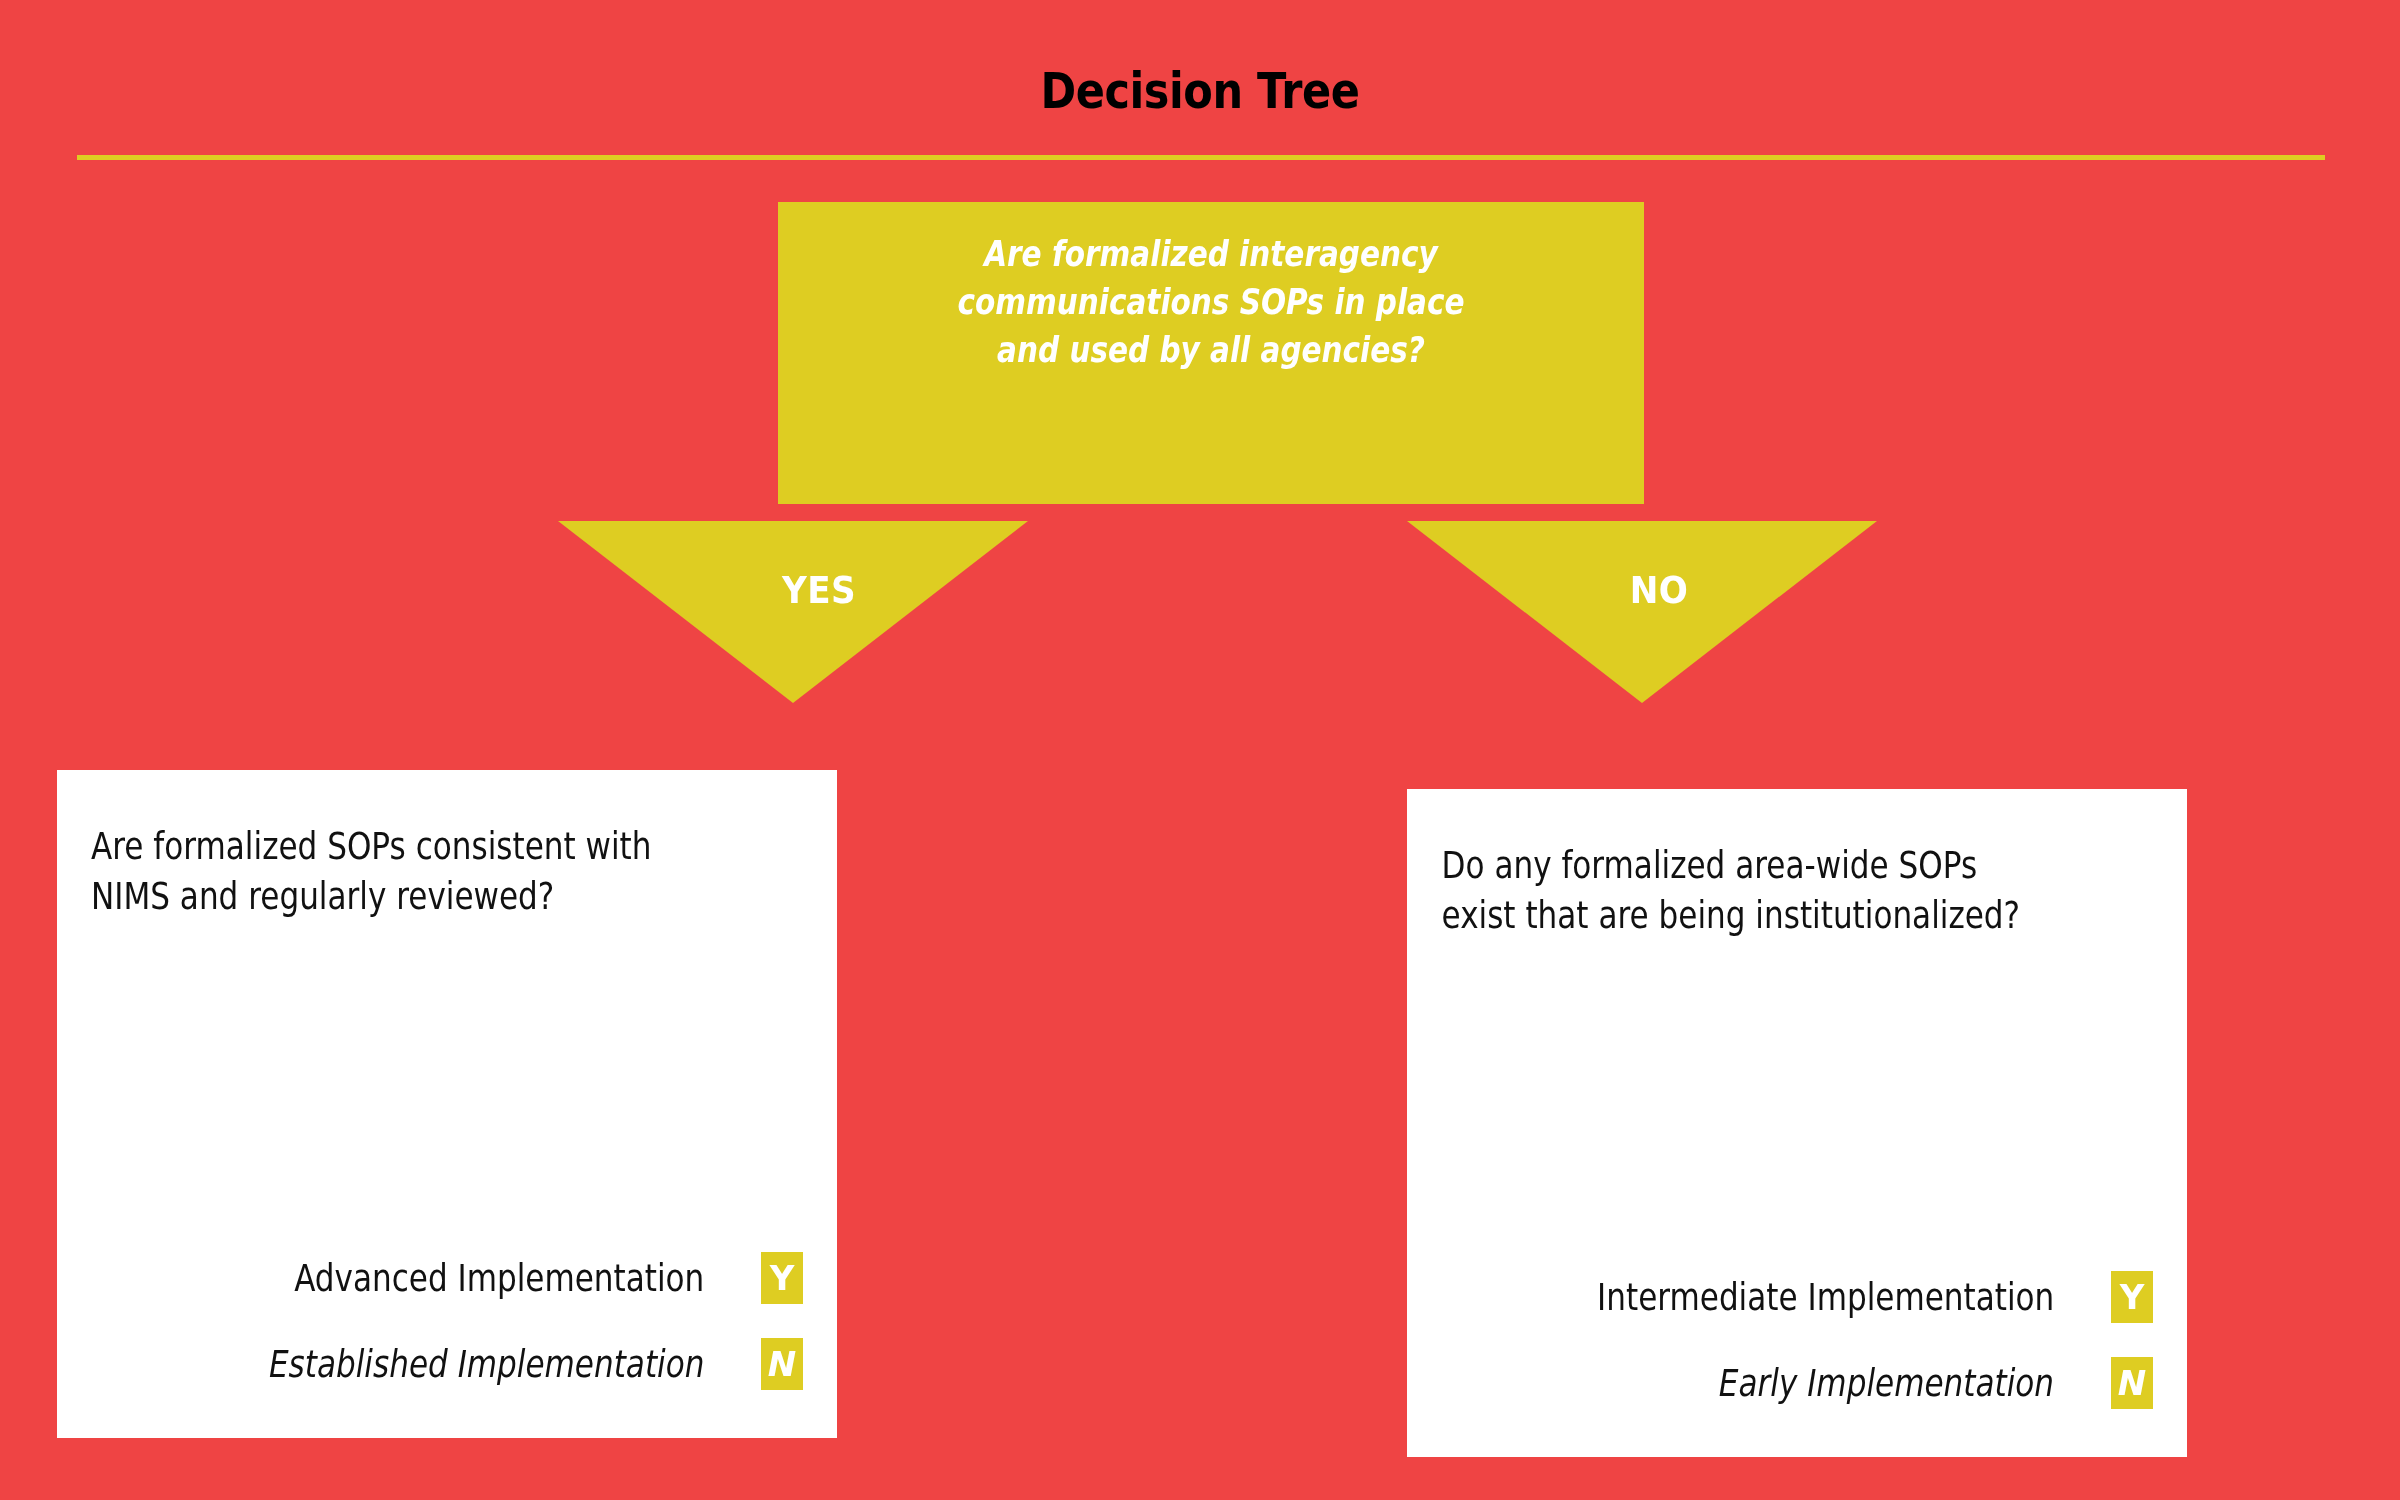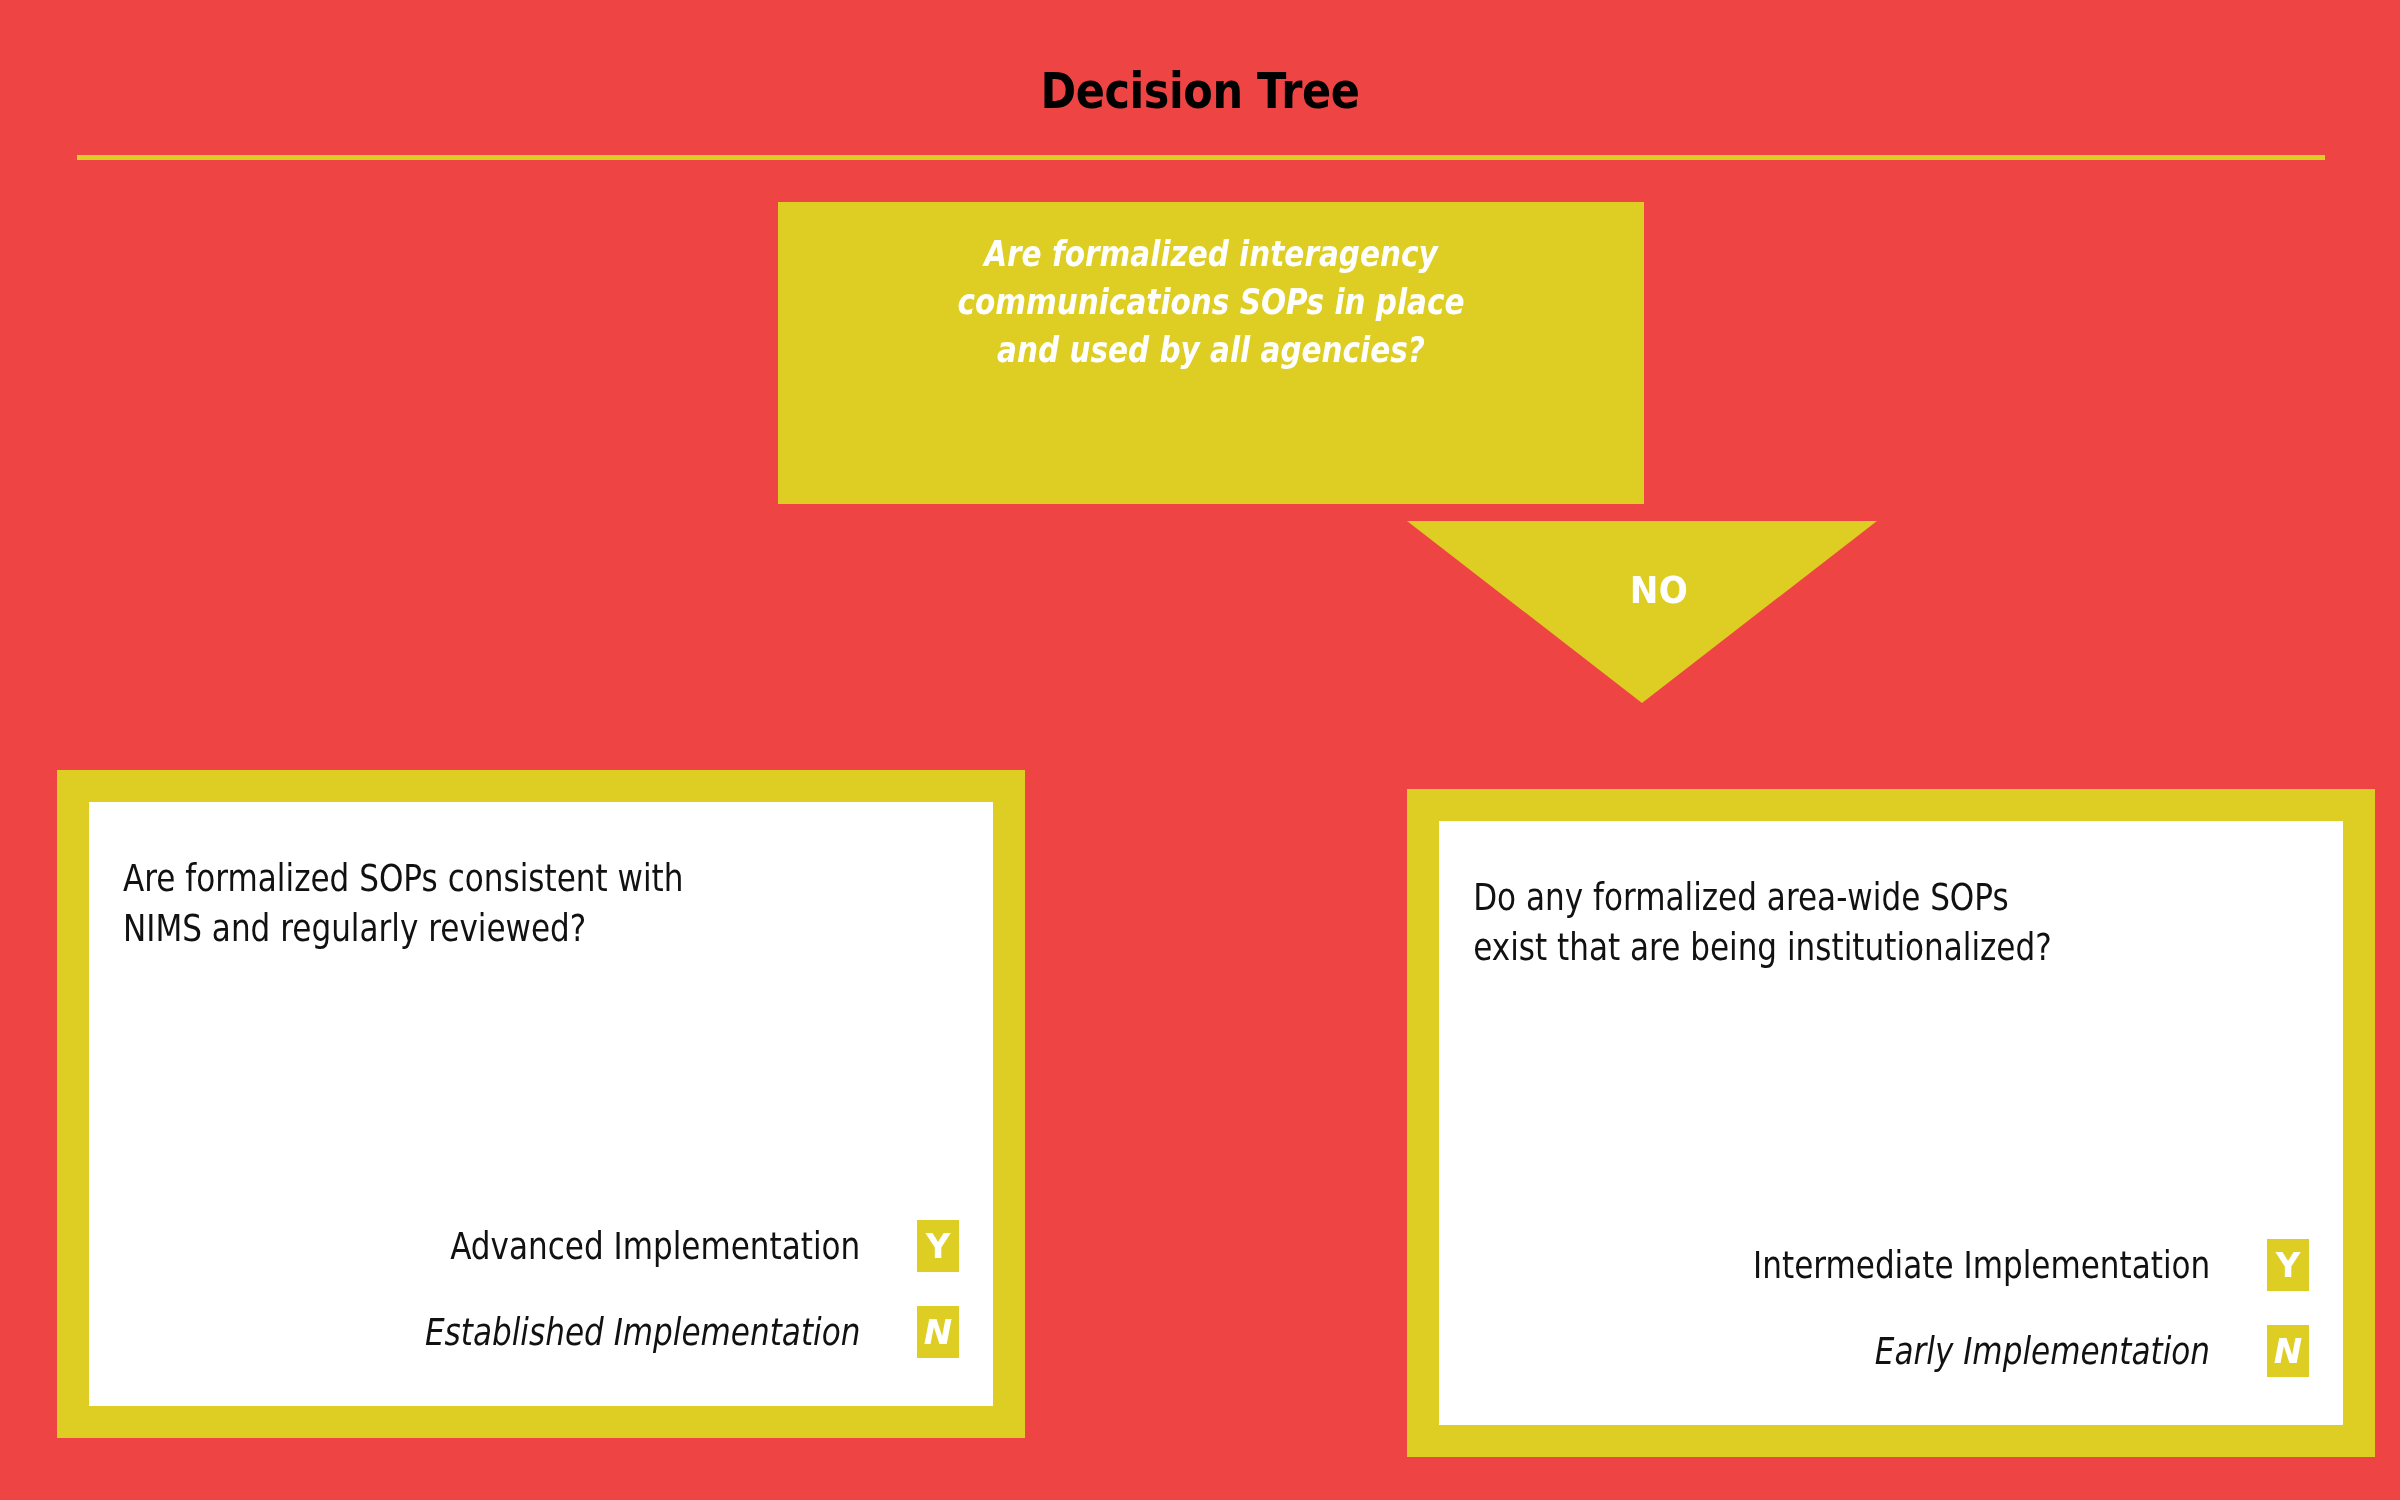--- a/index.html
+++ b/index.html
@@ -99,25 +99,24 @@
   }
   .arrow-yes { left: 558px; top: 521px; }
   .arrow-yes .branch-label { padding-left: 58px; box-sizing: border-box; }
   .arrow-no  { left: 1407px; top: 521px; }
   .arrow-no  .branch-label { padding-left: 38px; box-sizing: border-box; }
 
   
   .outcome-box {
     position: absolute;
     top: 770px;
-    width: 968px;
+    width: 780px;
     height: 668px;
     background: #DECD22;
     box-sizing: border-box;
-    padding: 32px;
   }
   .outcome-box-left  { left: 57px; }
   .outcome-box-right { left: 1407px; margin-top: 19px; }
   .outcome-inner {
     position: relative;
     width: 100%;
     height: 100%;
     background: #ffffff;
     box-sizing: border-box;
     padding: 52px 34px 0 34px;
@@ -185,20 +184,24 @@
 
   <div class="page-title">Decision Tree</div>
   <div class="title-rule"></div>
 
   <div class="root-box">
     <div class="root-box-text">Are formalized interagency
 communications SOPs in place
 and used by all agencies?</div>
   </div>
 
+  <div class="branch-arrow arrow-yes">
+    <div class="tri"></div>
+    <div class="branch-label">YES</div>
+  </div>
 
   <div class="branch-arrow arrow-no">
     <div class="tri"></div>
     <div class="branch-label">NO</div>
   </div>
 
   <div class="outcome-box outcome-box-left">
     <div class="outcome-inner">
       <div class="outcome-question">Are formalized SOPs consistent with
 NIMS and regularly reviewed?</div>

